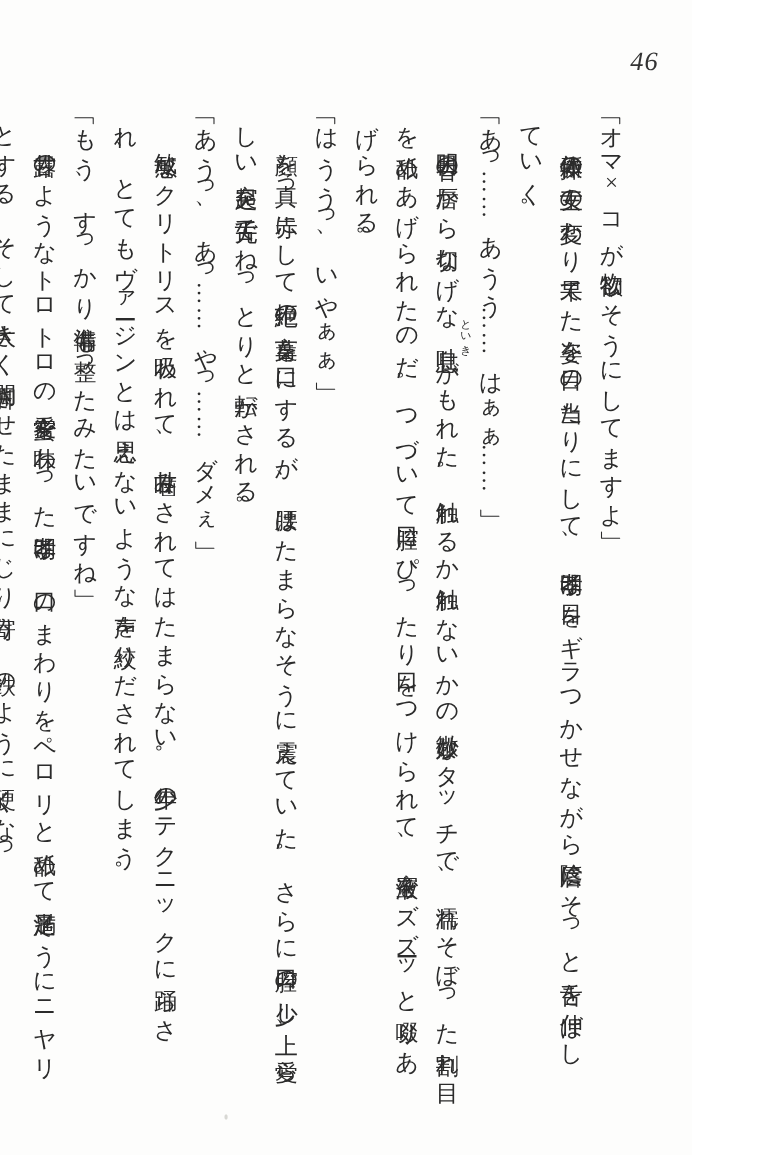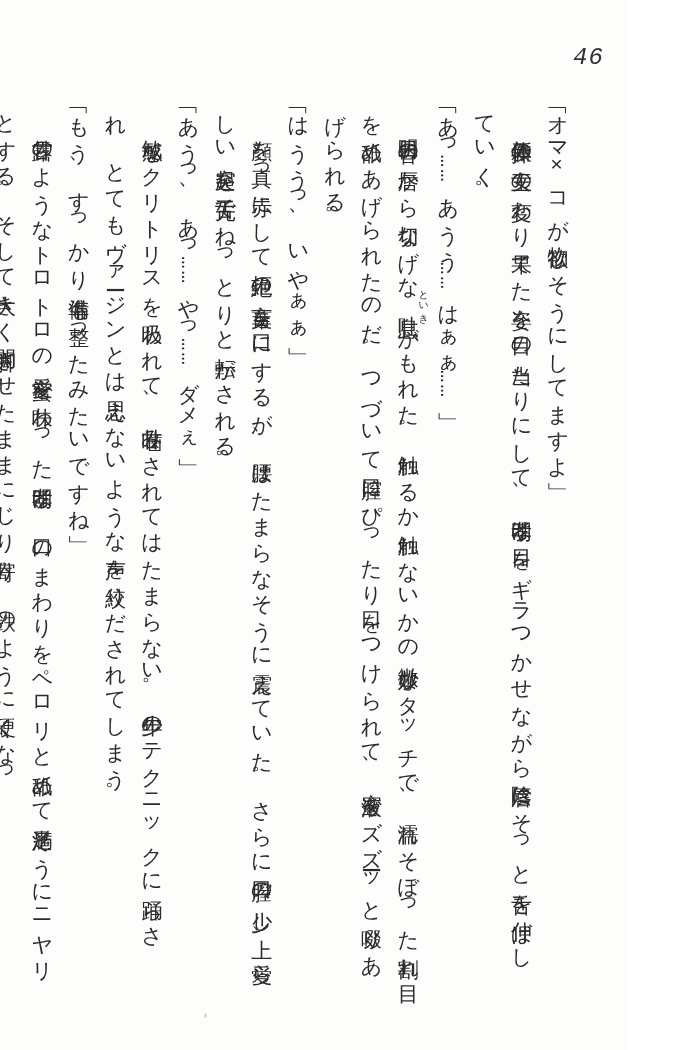--- a/index.html
+++ b/index.html
@@ -6,21 +6,21 @@
     margin: 0;
     padding: 0;
     background: #ffffff;
   }
   .page {
     position: relative;
     width: 629px;
     height: 1050px;
     background: #fdfdfc;
     overflow: hidden;
-    font-family: Liberation Mono, monospace;
+    font-family: Liberation Serif, serif;
   }
   .page-number {
     position: absolute;
     top: 44px;
     left: 573px;
     font-style: italic;
     font-size: 24px;
     letter-spacing: 1px;
     color: #333333;
   }

